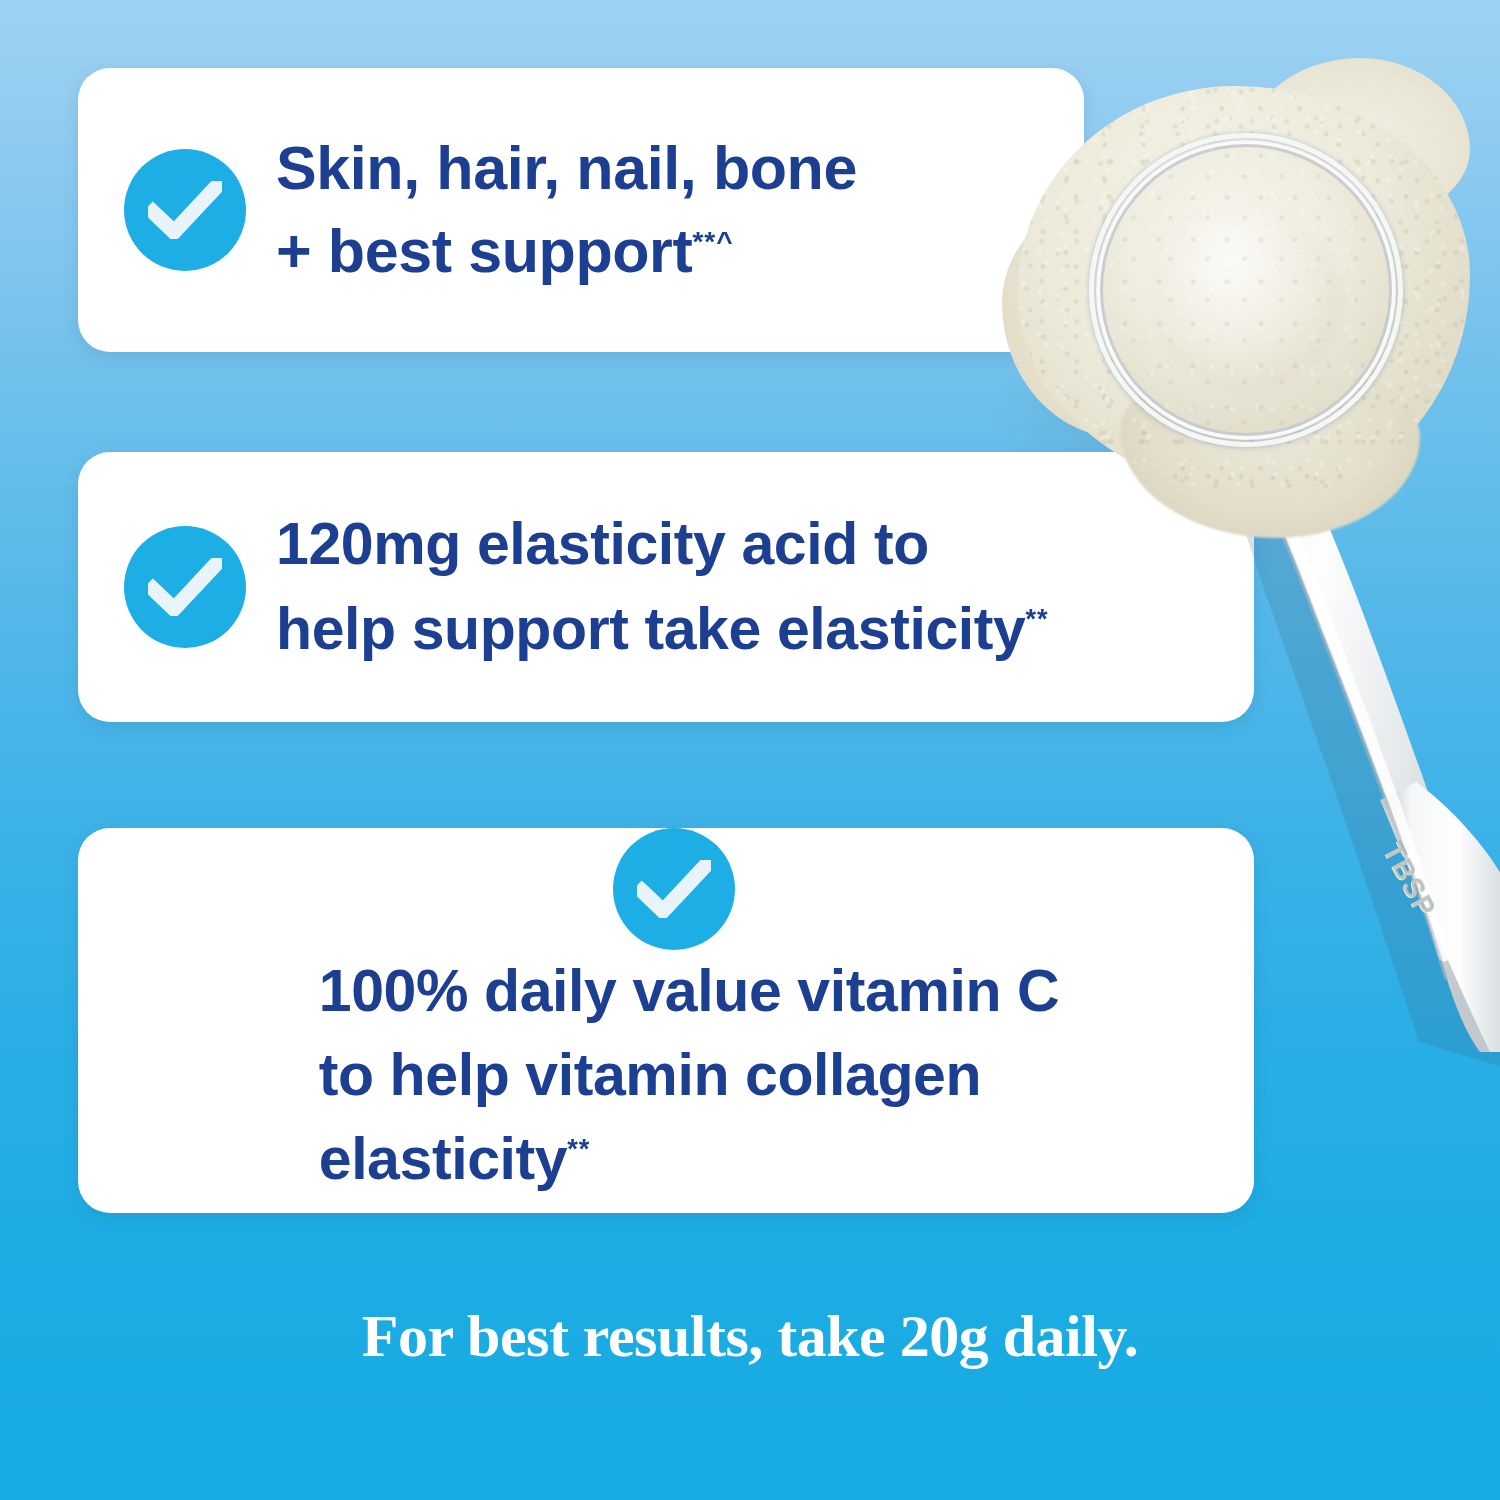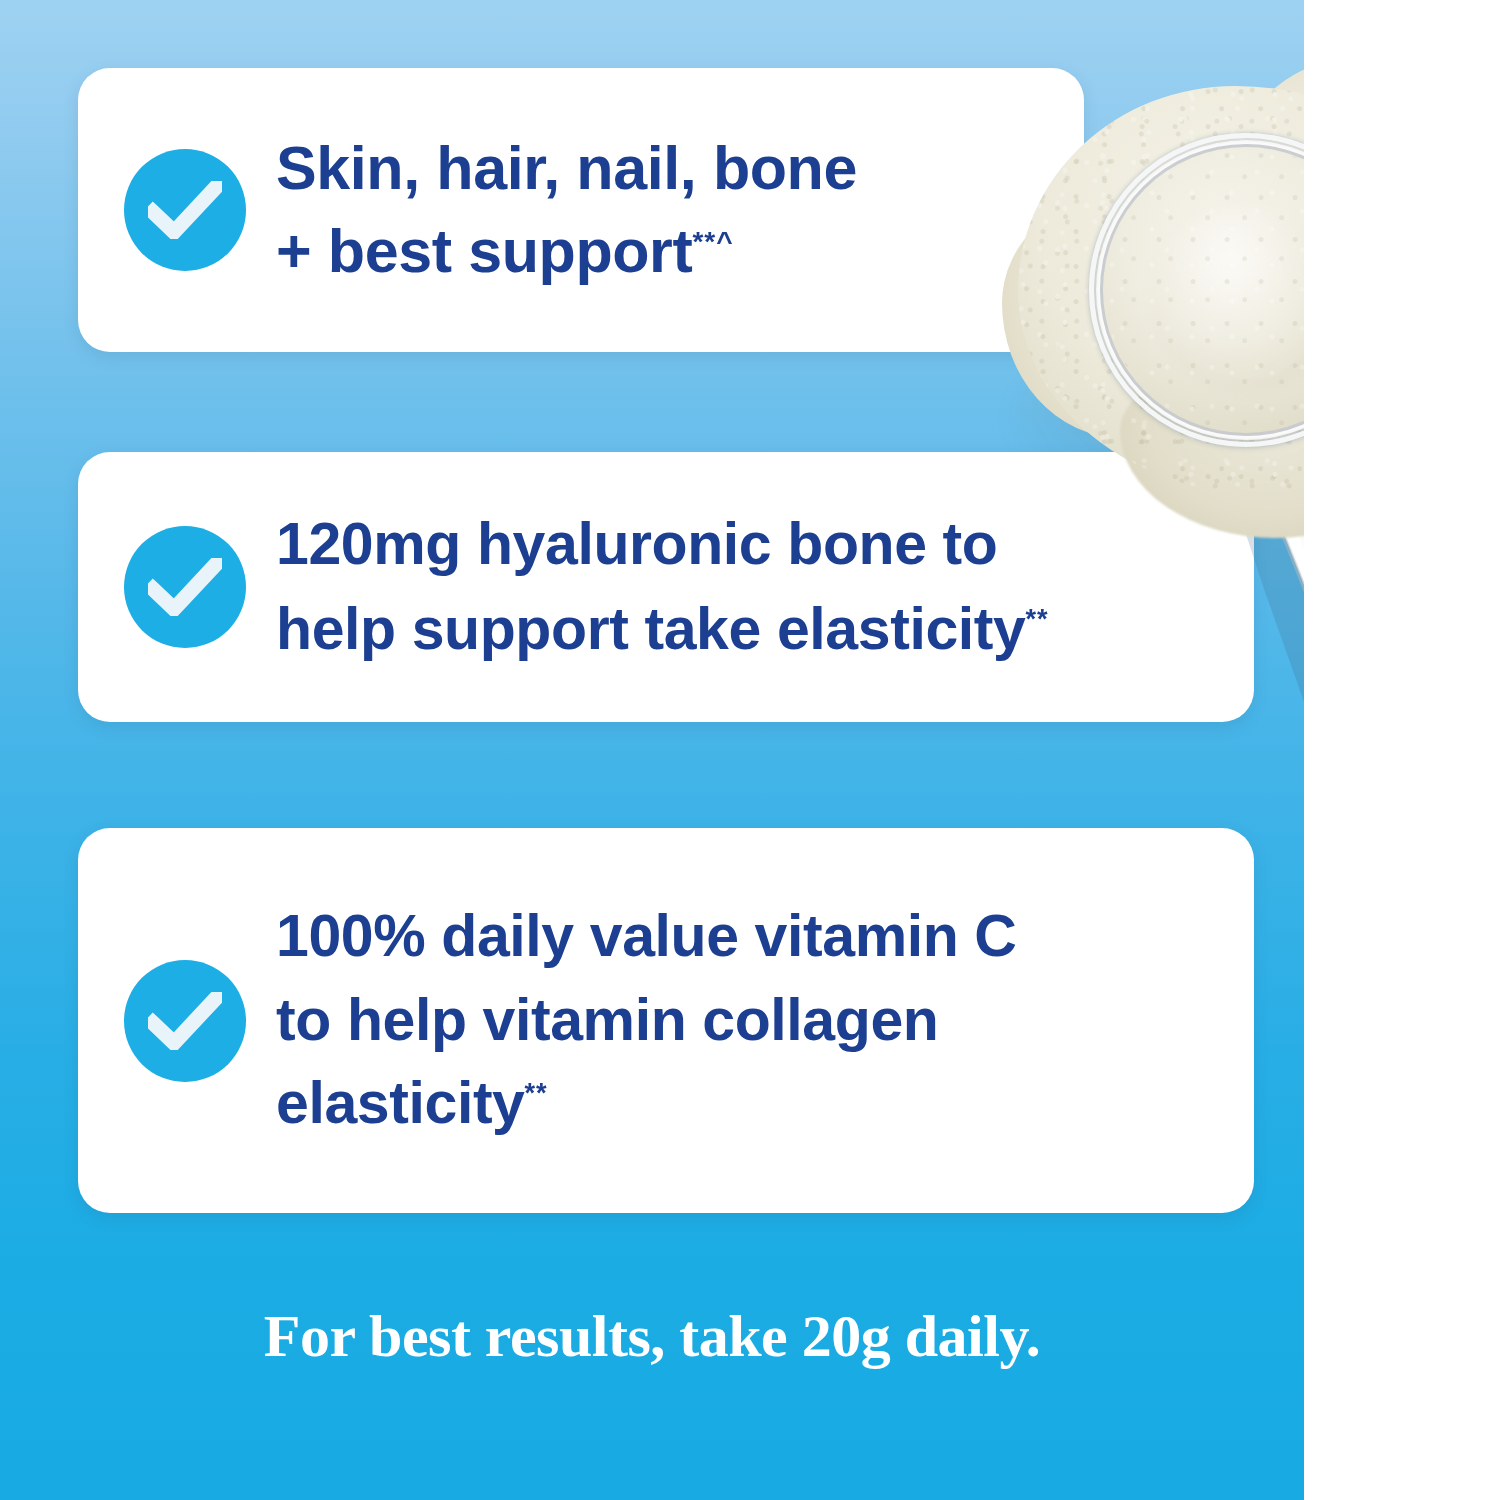--- a/index.html
+++ b/index.html
@@ -2,21 +2,21 @@
 <html><head>
 <meta charset="utf-8">
 <style>
   html, body {
     margin: 0;
     padding: 0;
     background: #ffffff;
   }
   #canvas {
     position: relative;
-    width: 1304px;
+    width: 1500px;
     height: 1500px;
     overflow: hidden;
     font-family: "Liberation Sans", sans-serif;
     background: linear-gradient(180deg,
         #9ED2F2 0%,
         #8ECAEF 10%,
         #72C1EC 24%,
         #55B8E9 40%,
         #3BB2E7 56%,
         #28AEE5 70%,
@@ -170,21 +170,21 @@
     position: absolute;
     background: #FFFFFF;
     border-radius: 32px;
     box-shadow: 0 5px 16px rgba(40,80,115,.13);
     display: flex;
     align-items: center;
     box-sizing: border-box;
   }
   #card-1 { left: 78px; top: 68px;  width: 1006px; height: 284px; padding-left: 46px; }
   #card-2 { left: 78px; top: 452px; width: 1176px; height: 270px; padding-left: 46px; }
-  #card-3 { left: 78px; top: 828px; width: 1176px; height: 385px; padding-left: 46px; }
+  #card-3 { left: 78px; top: 828px; width: 1176px; height: 385px; padding-left: 46px; flex-direction: column; }
 
   
   .photo-front { position: absolute; inset: 0; pointer-events: none; }
 
   .check {
     flex: 0 0 auto;
     width: 122px;
     height: 122px;
     border-radius: 50%;
     background: #1CAEE4;
@@ -248,21 +248,21 @@
       </div>
       <div class="benefit-text"><span>Skin, hair, nail, bone</span><br><span>+ best support</span><sup>**^</sup></div>
     </div>
 
     <div class="card" id="card-2">
       <div class="check">
         <svg width="74" height="58" viewBox="0 0 74 58" aria-hidden="true">
           <path d="M5 31 L26 51 L69 5" fill="none" stroke="#E8F4FA" stroke-width="15" stroke-linecap="square" stroke-linejoin="miter"></path>
         </svg>
       </div>
-      <div class="benefit-text"><span>120mg hyaluronic bone to</span><br><span>help support take elasticity</span><sup>**</sup></div>
+      <div class="benefit-text"><span>120mg elasticity acid to</span><br><span>help support take elasticity</span><sup>**</sup></div>
     </div>
 
     <div class="card" id="card-3">
       <div class="check">
         <svg width="74" height="58" viewBox="0 0 74 58" aria-hidden="true">
           <path d="M5 31 L26 51 L69 5" fill="none" stroke="#E8F4FA" stroke-width="15" stroke-linecap="square" stroke-linejoin="miter"></path>
         </svg>
       </div>
       <div class="benefit-text"><span>100% daily value vitamin C</span><br><span>to help vitamin collagen</span><br><span>elasticity</span><sup>**</sup></div>
     </div>

